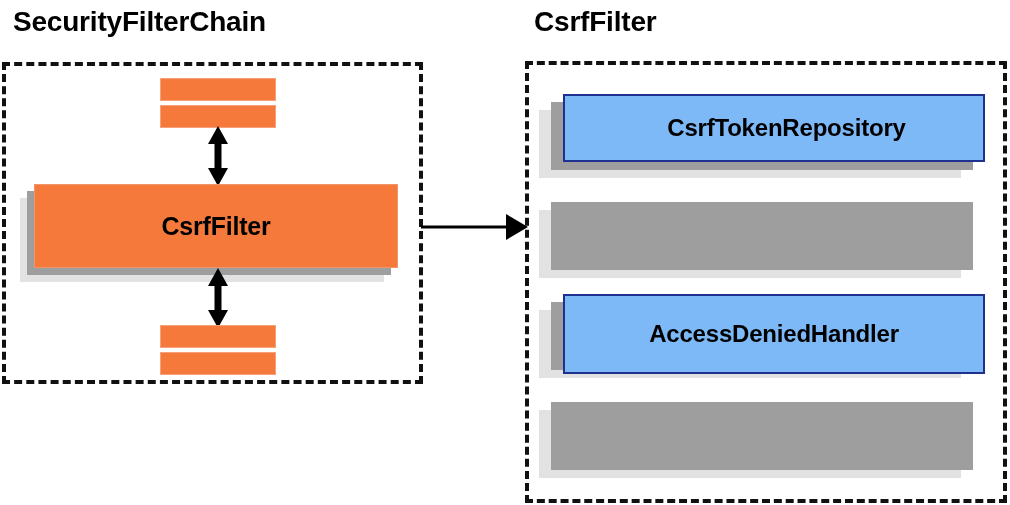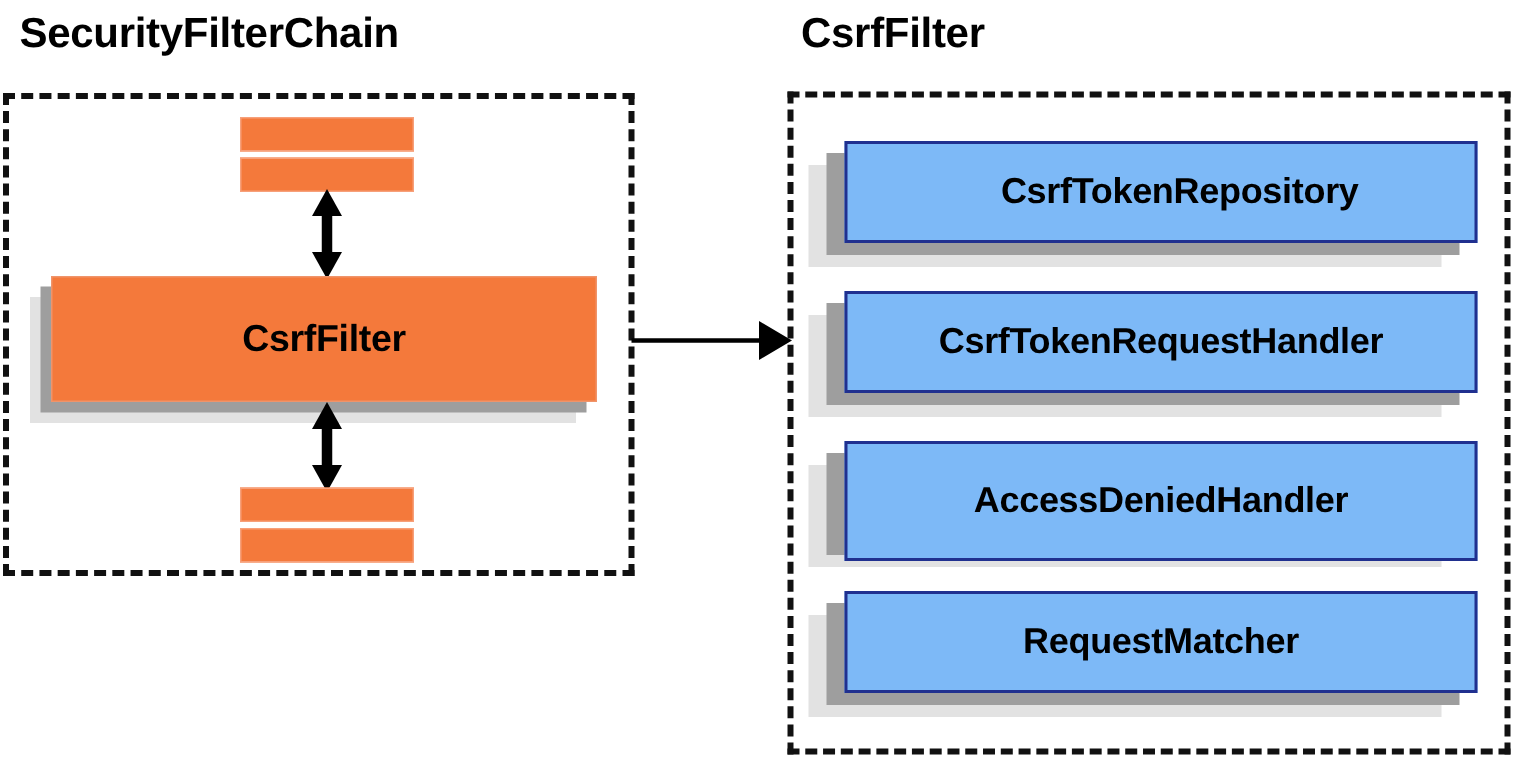--- a/index.html
+++ b/index.html
@@ -147,29 +147,23 @@
   <div class="dashed-box" id="csrf-box"></div>
 
   <div class="shadow-far" style="left:539px; top:110px; width:422px; height:68px;"></div>
   <div class="shadow-near" style="left:551px; top:102px; width:422px; height:68px;"></div>
   <div class="blue-box" style="left:563px; top:94px; width:422px; height:68px;padding-left:25px;">
     <span class="box-label">CsrfTokenRepository</span>
   </div>
 
   <div class="shadow-far" style="left:539px; top:210px; width:422px; height:68px;"></div>
   <div class="shadow-near" style="left:551px; top:202px; width:422px; height:68px;"></div>
-  <div class="blue-box" style="left:563px; top:194px; width:422px; height:68px;">
-    <span class="box-label">CsrfTokenRequestHandler</span>
-  </div>
 
   <div class="shadow-far" style="left:539px; top:310px; width:422px; height:68px;"></div>
   <div class="shadow-near" style="left:551px; top:302px; width:422px; height:68px;"></div>
   <div class="blue-box" style="left:563px; top:294px; width:422px; height:80px;">
     <span class="box-label">AccessDeniedHandler</span>
   </div>
 
   <div class="shadow-far" style="left:539px; top:410px; width:422px; height:68px;"></div>
   <div class="shadow-near" style="left:551px; top:402px; width:422px; height:68px;"></div>
-  <div class="blue-box" style="left:563px; top:394px; width:422px; height:68px;">
-    <span class="box-label">RequestMatcher</span>
-  </div>
 
 </div>
 
 </body></html>

